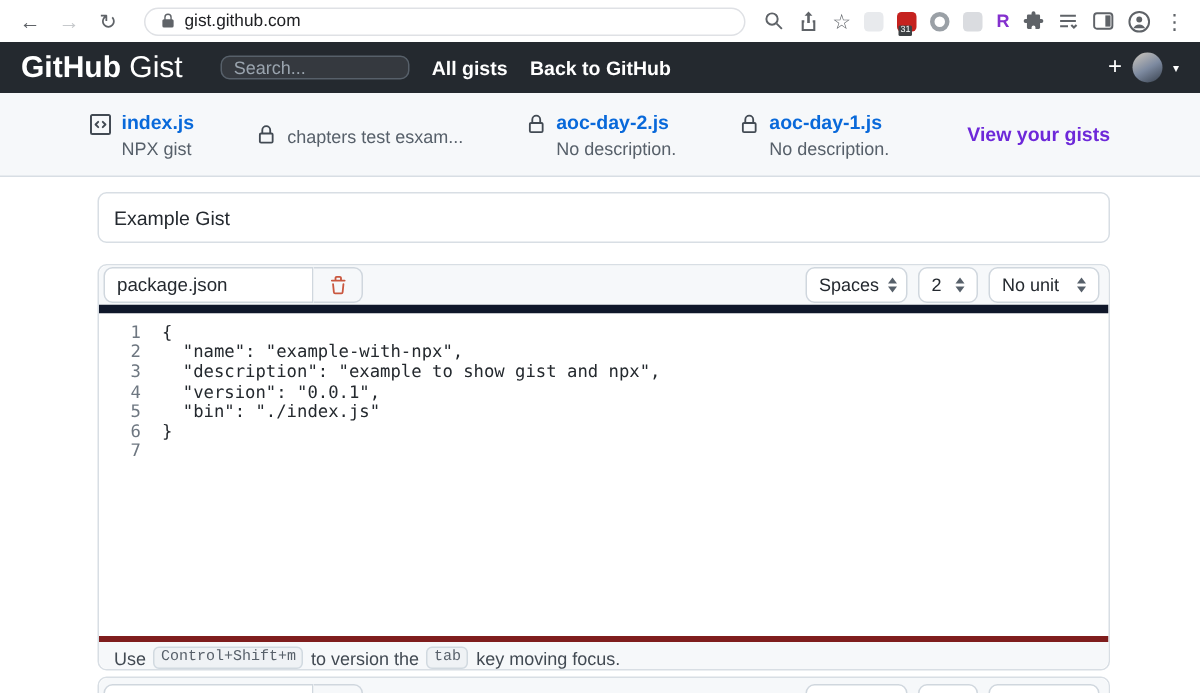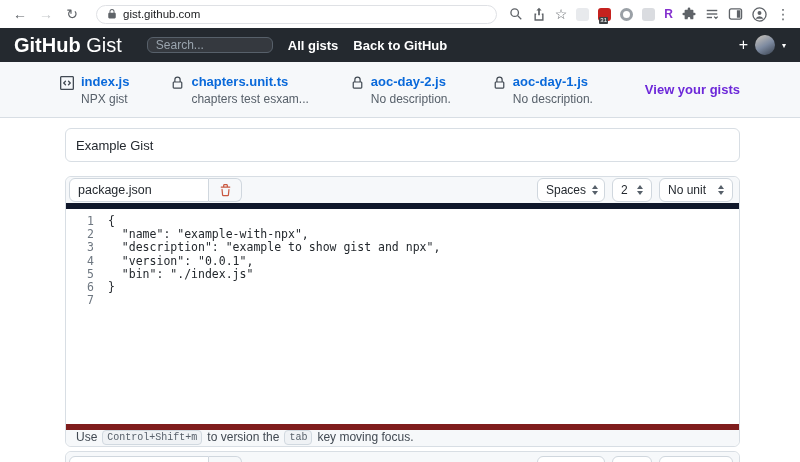--- a/index.html
+++ b/index.html
@@ -80,22 +80,22 @@
   .tri-down { width:0; height:0; border-left:3px solid transparent; border-right:3px solid transparent;
               border-top:4px solid #57606a; }
 
   .code-editor { height:215px; padding-top:6px; cursor:text;
                  font-family:"DejaVu Sans Mono","Liberation Mono",monospace;
                  font-size:11.5px; line-height:13.2px; }
   .code-line { display:flex; }
   .gutter { width:28px; flex-shrink:0; text-align:right; color:#6e7781; }
   .code-text { padding-left:14px; white-space:pre; color:#24292e; }
 
-  .hint-bar { height:22px; background:#f6f8fa; border-top:6px solid #7f1d1d; border-radius:0 0 6px 6px;
-              display:flex; align-items:flex-start; padding:0 10px; font-size:12px; color:#424a53; gap:5px; }
+  .hint-bar { height:22px; background:#f6f8fa; border-top:4px solid #7f1d1d; border-radius:0 0 6px 6px;
+              display:flex; align-items:flex-end; padding:0 10px; font-size:12px; color:#424a53; gap:5px; }
   .kbd { font-family:"Liberation Mono",monospace; font-size:10px; background:#eff2f5;
          border:1px solid #d1d9e0; border-radius:4px; padding:1px 4px; color:#57606a; }
 
   .file-card.partial { margin-top:4px; }
   .file-card.partial .file-header { border-bottom:none; }
 </style>
 </head>
 <body>
 
 <div class="browser-bar">
@@ -173,21 +173,20 @@
       <a class="gist-name">index.js</a>
       <div class="gist-desc">NPX gist</div>
     </div>
   </div>
 
   <div class="gist-item">
     <svg class="g-icon" width="13" height="14" viewBox="0 0 16 16" fill="#424a53">
       <path d="M4 4a4 4 0 0 1 8 0v2h.25c.966 0 1.75.784 1.75 1.75v5.5A1.75 1.75 0 0 1 12.25 15h-8.5A1.75 1.75 0 0 1 2 13.25v-5.5C2 6.784 2.784 6 3.75 6H4Zm8.25 3.5h-8.5a.25.25 0 0 0-.25.25v5.5c0 .138.112.25.25.25h8.5a.25.25 0 0 0 .25-.25v-5.5a.25.25 0 0 0-.25-.25ZM10.5 6V4a2.5 2.5 0 1 0-5 0v2Z"></path>
     </svg>
     <div>
-      <a class="gist-name">chapters.unit.ts</a>
       <div class="gist-desc">chapters test esxam...</div>
     </div>
   </div>
 
   <div class="gist-item">
     <svg class="g-icon" width="13" height="14" viewBox="0 0 16 16" fill="#424a53">
       <path d="M4 4a4 4 0 0 1 8 0v2h.25c.966 0 1.75.784 1.75 1.75v5.5A1.75 1.75 0 0 1 12.25 15h-8.5A1.75 1.75 0 0 1 2 13.25v-5.5C2 6.784 2.784 6 3.75 6H4Zm8.25 3.5h-8.5a.25.25 0 0 0-.25.25v5.5c0 .138.112.25.25.25h8.5a.25.25 0 0 0 .25-.25v-5.5a.25.25 0 0 0-.25-.25ZM10.5 6V4a2.5 2.5 0 1 0-5 0v2Z"></path>
     </svg>
     <div>
       <a class="gist-name">aoc-day-2.js</a>

